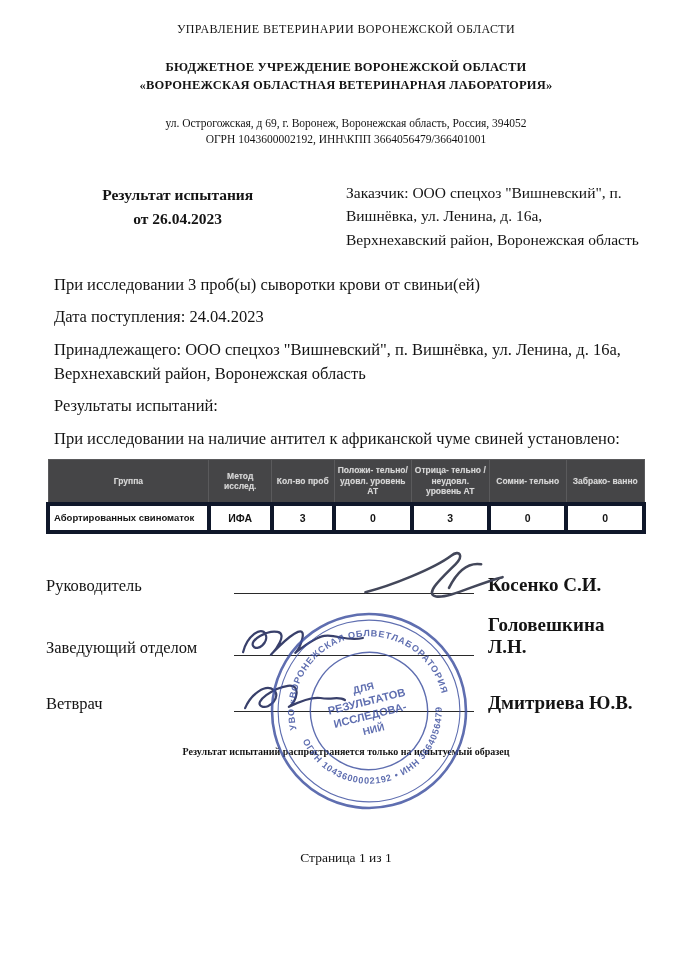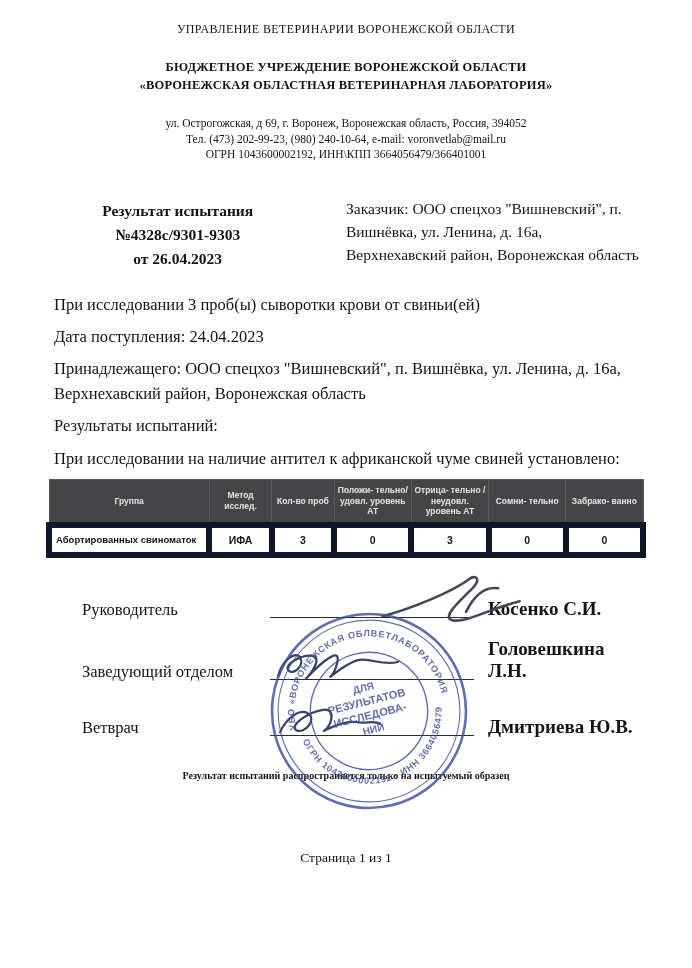--- a/index.html
+++ b/index.html
@@ -39,27 +39,27 @@
     table-layout:fixed;
   }
   .results-table th {
     background:#454547; color:#d6d6d6;
     font-size:8.5px; font-weight:bold;
     padding:5px 2px; border:1px solid #5a5a5c;
     vertical-align:middle; text-align:center; line-height:1.25;
     text-shadow:0 0 1px rgba(255,255,255,.35);
   }
   .results-table td {
-    border:6px solid #0f172a;
+    border:4px solid #0f172a;
     font-size:10.5px; font-weight:bold;
     text-align:center; padding:6px 3px; background:#fff;
   }
   .results-table td.group-cell { text-align:left; font-size:9.5px; padding-left:4px; line-height:1.25; }
   
-  .sig-block { margin-top:24px; padding:0 46px;margin-left:36px; }
+  .sig-block { margin-top:24px; padding:0 46px; }
   .sig-row { display:flex; align-items:flex-end; margin-top:16px; }
   .sig-row:first-child { margin-top:0; }
   .sig-role { width:188px; font-size:16.5px; padding-bottom:2px; }
   .sig-line { flex:1; border-bottom:1.5px solid #2a2a2a; height:36px; position:relative; margin:0 14px 4px 0; }
   .sig-ink { position:absolute; bottom:-8px; }
   .sig-ink path { fill:none; stroke-linecap:round; stroke-linejoin:round; }
   .ink1 path { stroke:#43475a; stroke-width:2.4; }
   .ink2 path { stroke:#39406b; stroke-width:2.2; }
   .ink3 path { stroke:#39406b; stroke-width:2.2; }
   .sig1 { left:52%; width:150px; height:52px; }
@@ -85,29 +85,27 @@
 <div class="page">
 
   <div class="doc-header">
     <div class="h-dept">УПРАВЛЕНИЕ ВЕТЕРИНАРИИ ВОРОНЕЖСКОЙ ОБЛАСТИ</div>
     <div class="h-org">
       <div>БЮДЖЕТНОЕ УЧРЕЖДЕНИЕ ВОРОНЕЖСКОЙ ОБЛАСТИ</div>
       <div>«ВОРОНЕЖСКАЯ ОБЛАСТНАЯ ВЕТЕРИНАРНАЯ ЛАБОРАТОРИЯ»</div>
     </div>
     <div class="h-addr">
       <div>ул. Острогожская, д 69, г. Воронеж, Воронежская область, Россия, 394052</div>
-      <div>Тел. (473) 202-99-23, (980) 240-10-64, e-mail: voronvetlab@mail.ru</div>
       <div>ОГРН 1043600002192, ИНН\КПП 3664056479/366401001</div>
     </div>
   </div>
 
   <div class="info-row">
     <div class="result-block">
       <div>Результат испытания</div>
-      <div>№4328с/9301-9303</div>
       <div>от 26.04.2023</div>
     </div>
     <div class="customer-block">Заказчик: ООО спецхоз "Вишневский", п. Вишнёвка, ул. Ленина, д. 16а, Верхнехавский район, Воронежская область</div>
   </div>
 
   <div class="body-text">
     <p>При исследовании 3 проб(ы) сыворотки крови от свиньи(ей)</p>
     <p>Дата поступления: 24.04.2023</p>
     <p>Принадлежащего: ООО спецхоз "Вишневский", п. Вишнёвка, ул. Ленина, д. 16а, Верхнехавский район, Воронежская область</p>
     <p>Результаты испытаний:</p>

